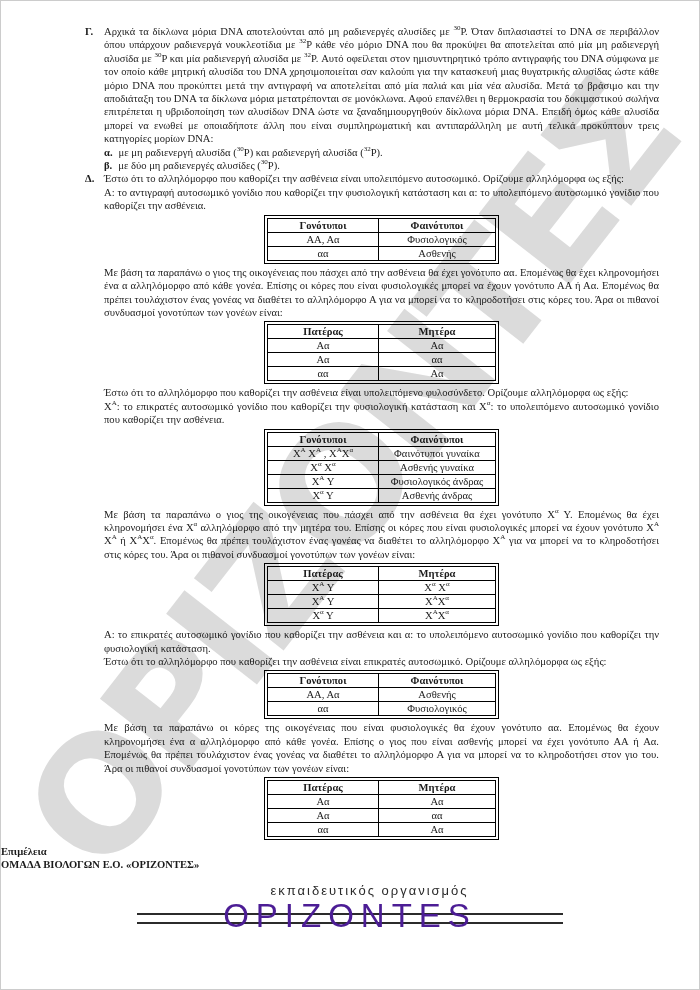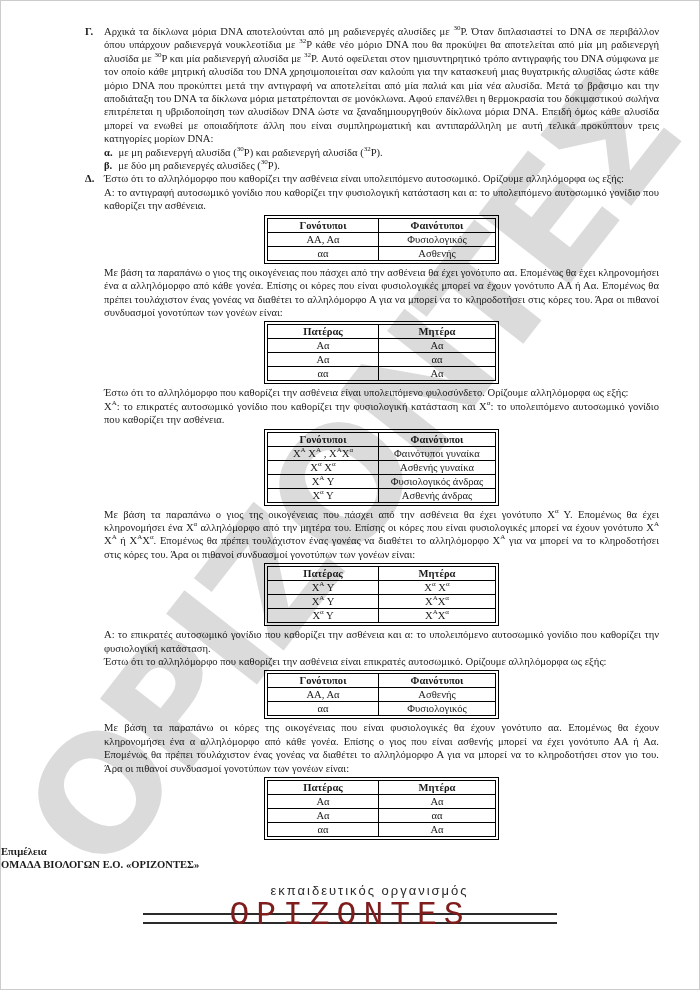--- a/index.html
+++ b/index.html
@@ -61,22 +61,22 @@
     margin-bottom:1px;
     padding-left:39px;
   }
   .logo-word-wrap{position:relative;display:inline-block;padding:0 8px;}
   .logo-rules{
     position:absolute;left:-78px;right:-78px;top:15px;height:7px;
     border-top:2px solid #2b2b2b;border-bottom:2px solid #2b2b2b;
   }
   .logo-word{
     position:relative;
-    font-family:Liberation Mono, monospace;
-    font-size:33px;line-height:36px;letter-spacing:7px;color:#7f1d1d;
+    font-family:Liberation Sans, sans-serif;
+    font-size:33px;line-height:36px;letter-spacing:7px;color:#4c1d95;
   }
   .watermark{
     position:absolute;z-index:2;
     left:350px;top:475px;
     transform:translate(-50%,-50%) rotate(-52deg);
     transform-origin:center;
     font-family:"DejaVu Sans","Liberation Sans",sans-serif;
     font-weight:bold;
     font-size:158px;
     letter-spacing:-8px;

